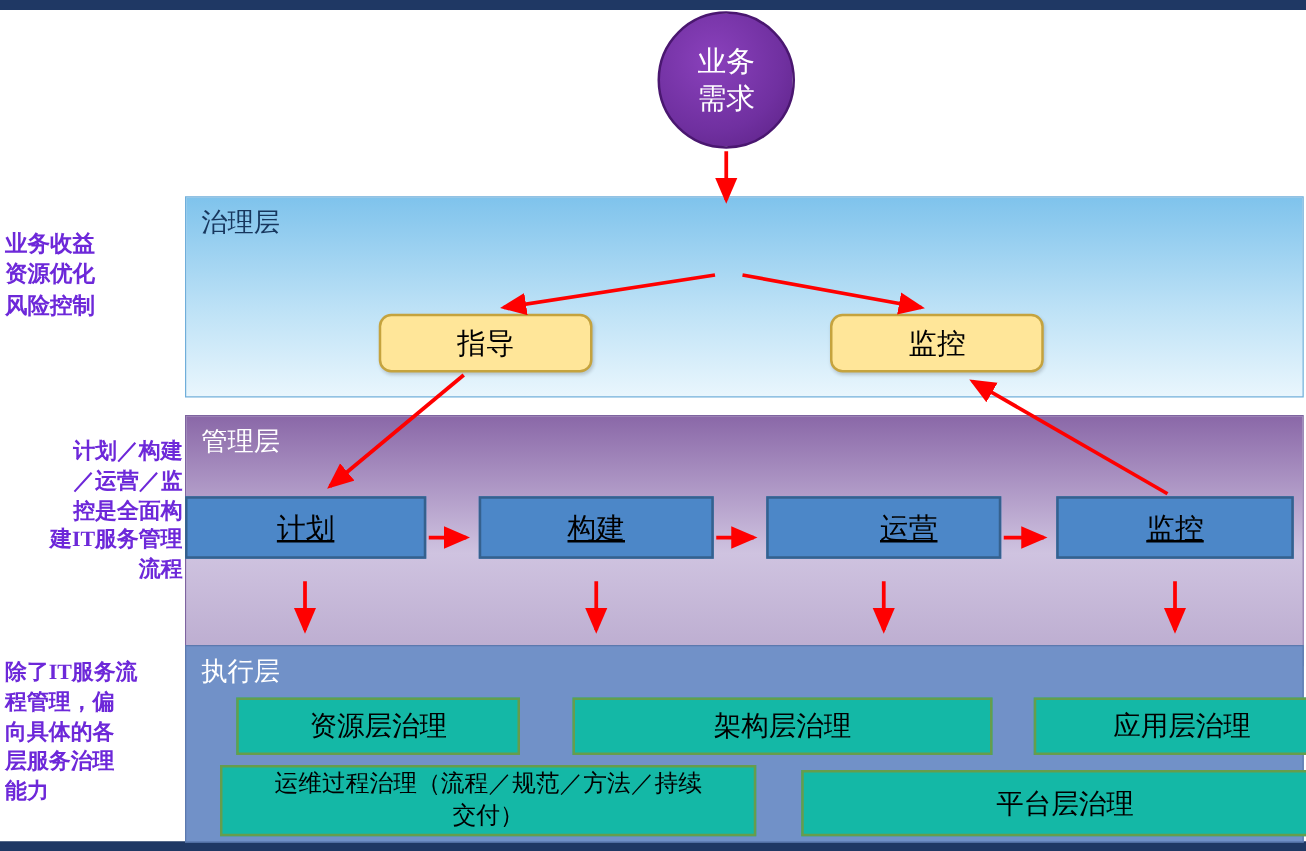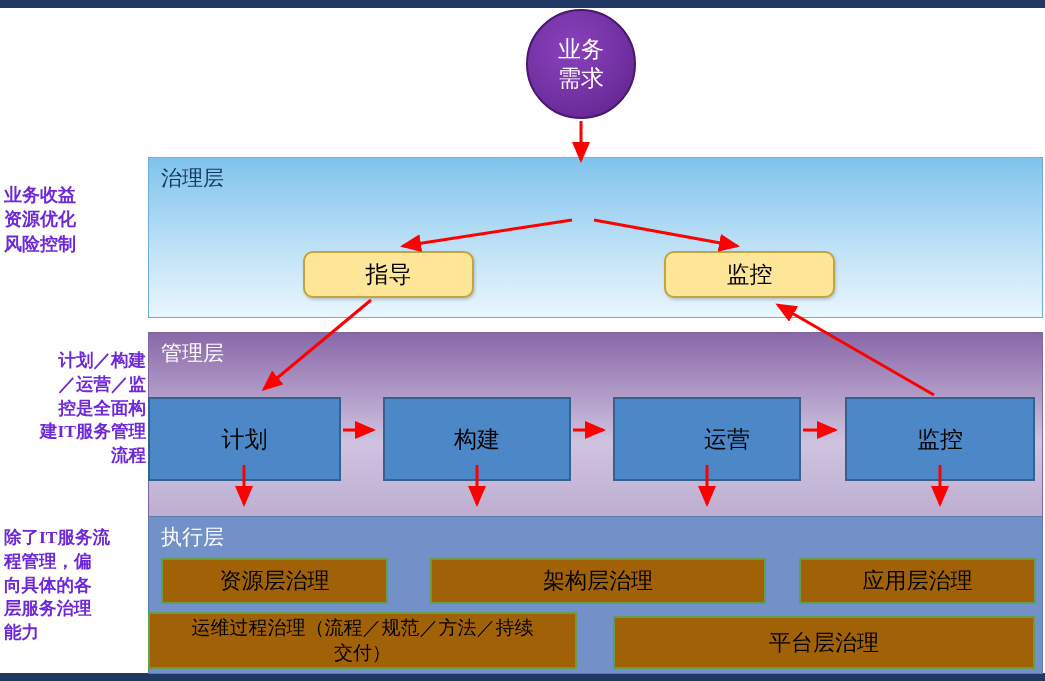--- a/index.html
+++ b/index.html
@@ -39,24 +39,24 @@
   .layer-title.light{color:#FFFFFF;}
 
   .node{position:absolute;box-sizing:border-box;display:flex;align-items:center;
     justify-content:center;text-align:center;}
   .node-yellow{
     background:#FFE699;border:2px solid #C5A33E;border-radius:10px;
     font-size:23px;width:171px;height:47px;
     box-shadow:1px 2px 3px rgba(0,0,0,0.18);
   }
   .node-blue{
-    background:#4C87C8;border:2px solid #35618E;font-size:23px;height:84px;top:397px;
+    background:#4C87C8;border:2px solid #35618E;font-size:23px;height:50px;top:397px;text-decoration:underline;
   }
   .node-green{
-    background:#a16207;border:2px solid #669D4C;font-size:22px;
+    background:#14b8a6;border:2px solid #669D4C;font-size:22px;margin-left:28px;
   }
   .node-green.small{font-size:19px;line-height:1.3;white-space:pre-line;}
 
   .side-note{
     position:absolute;left:4px;width:142px;font-weight:bold;font-size:17.5px;
     line-height:1.36;white-space:pre-line;color:#6d28d9;
   }
   .note-governance{top:183px;font-size:18px;}
   .note-management{top:349px;text-align:right;}
   .note-execution{top:526px;}

